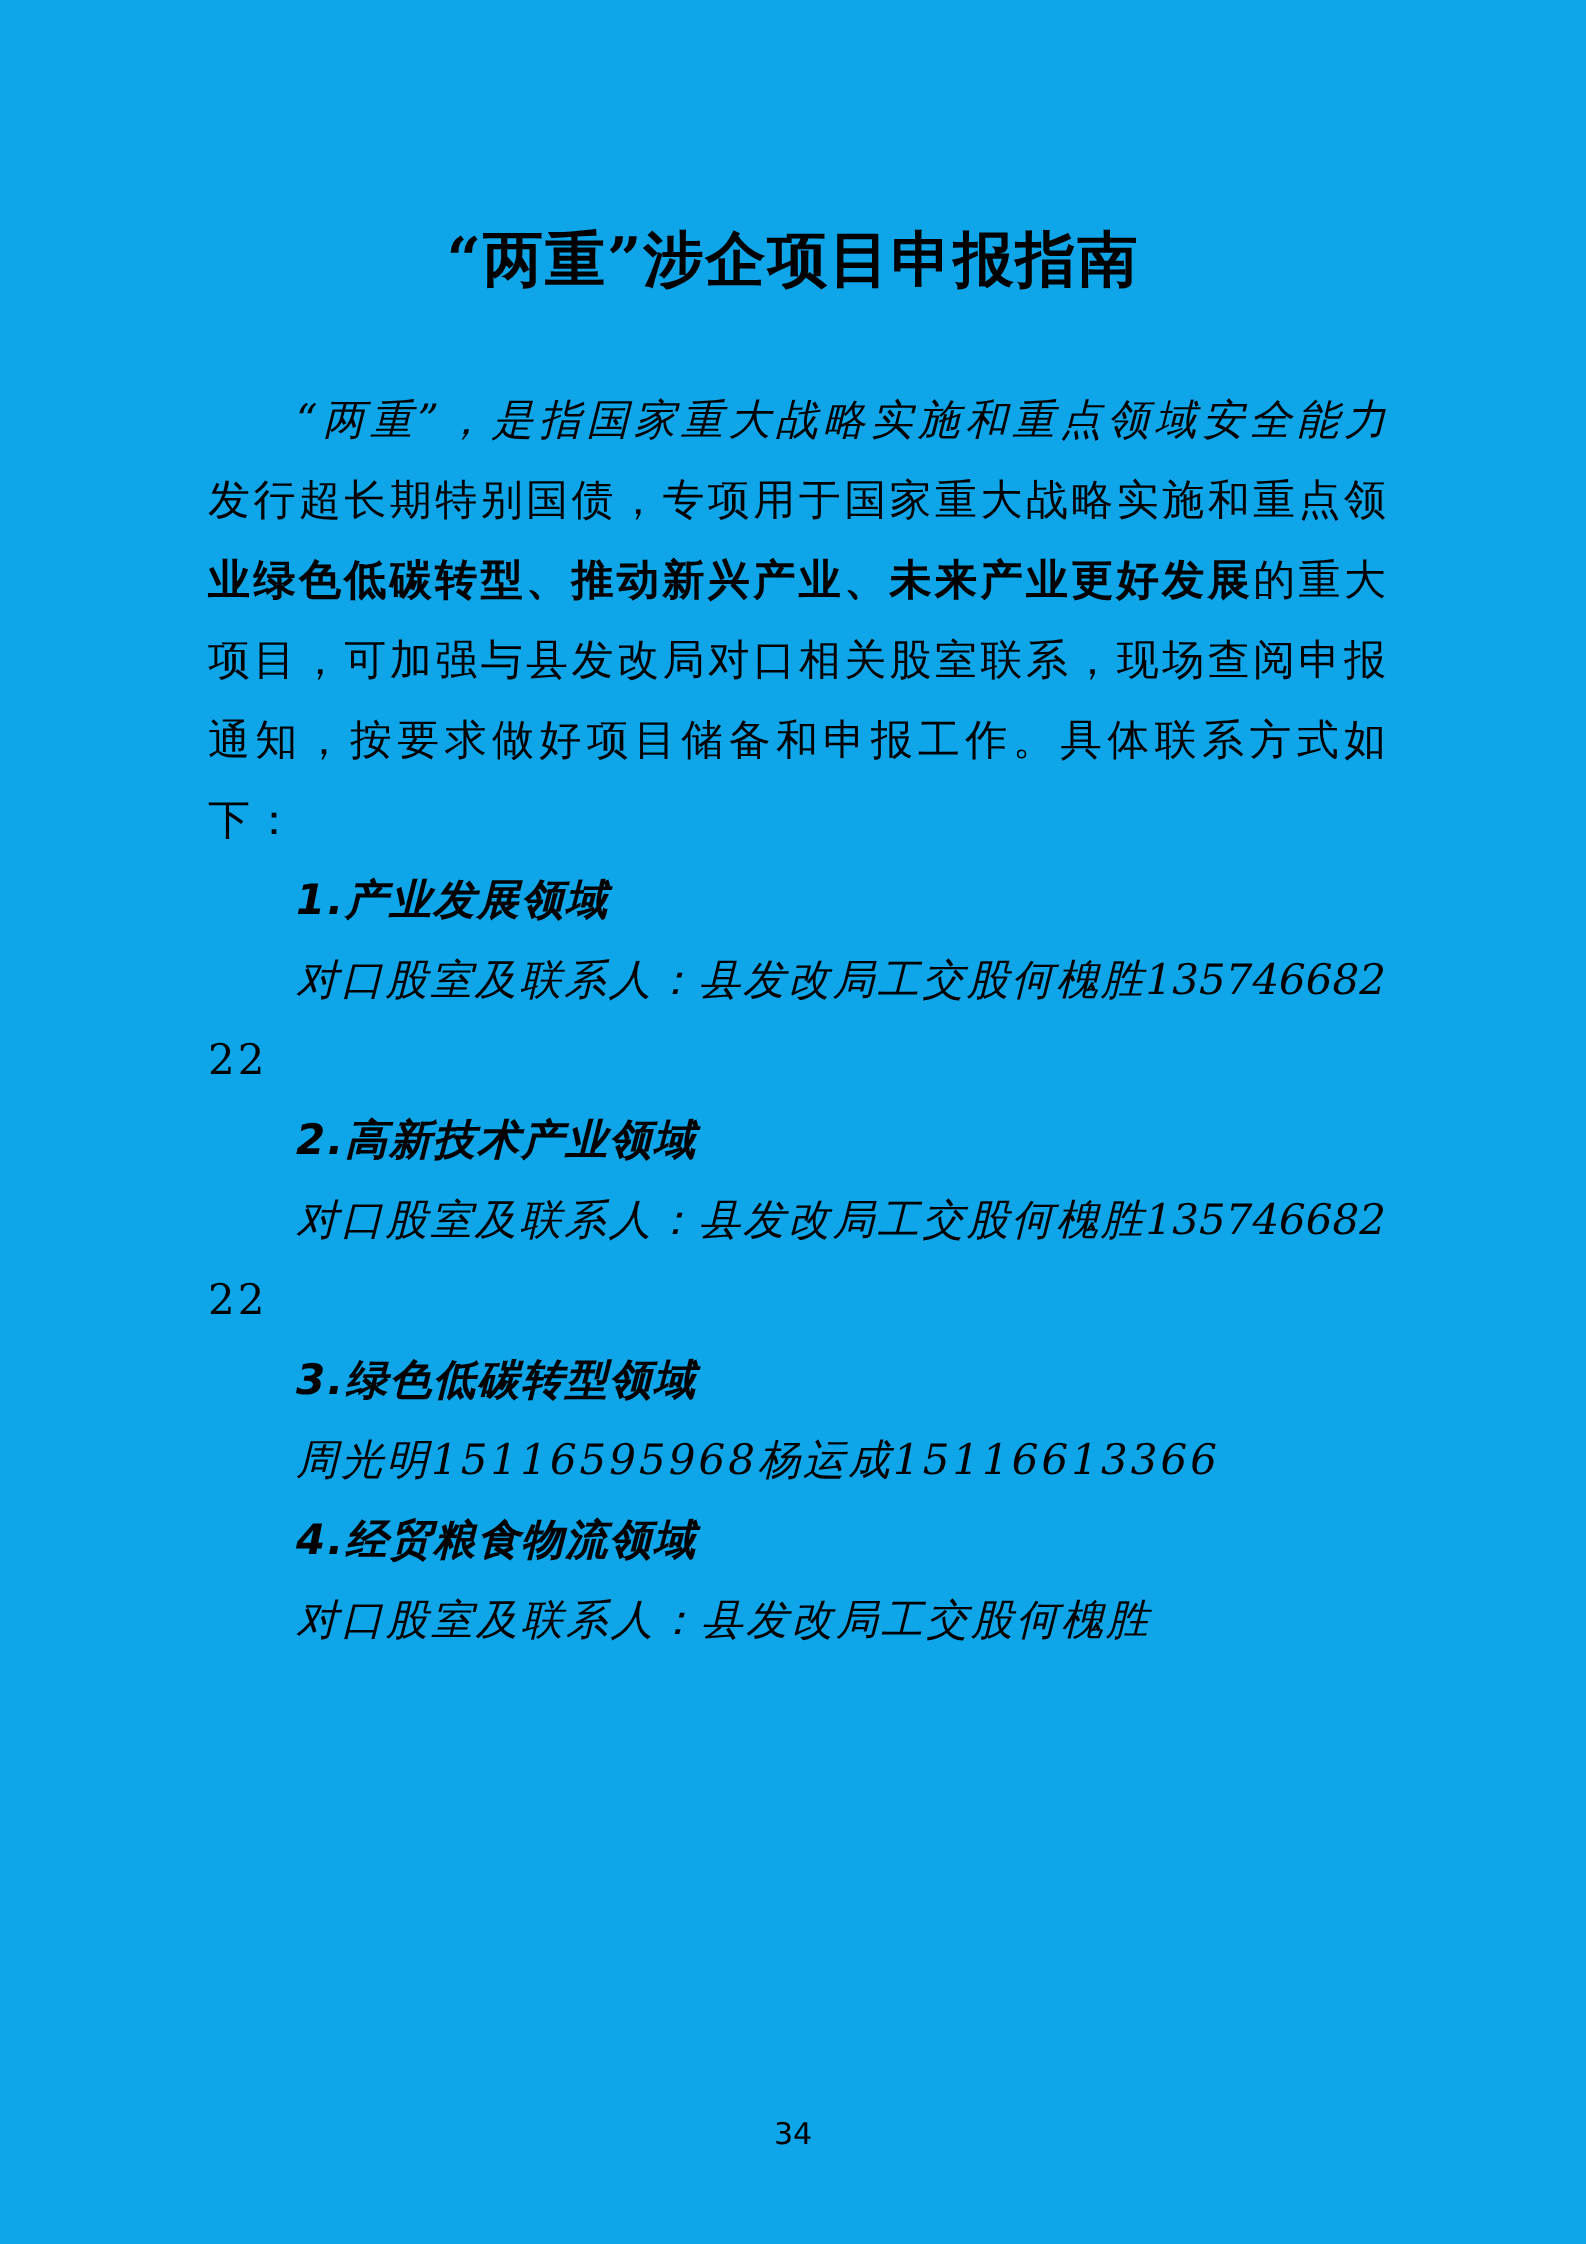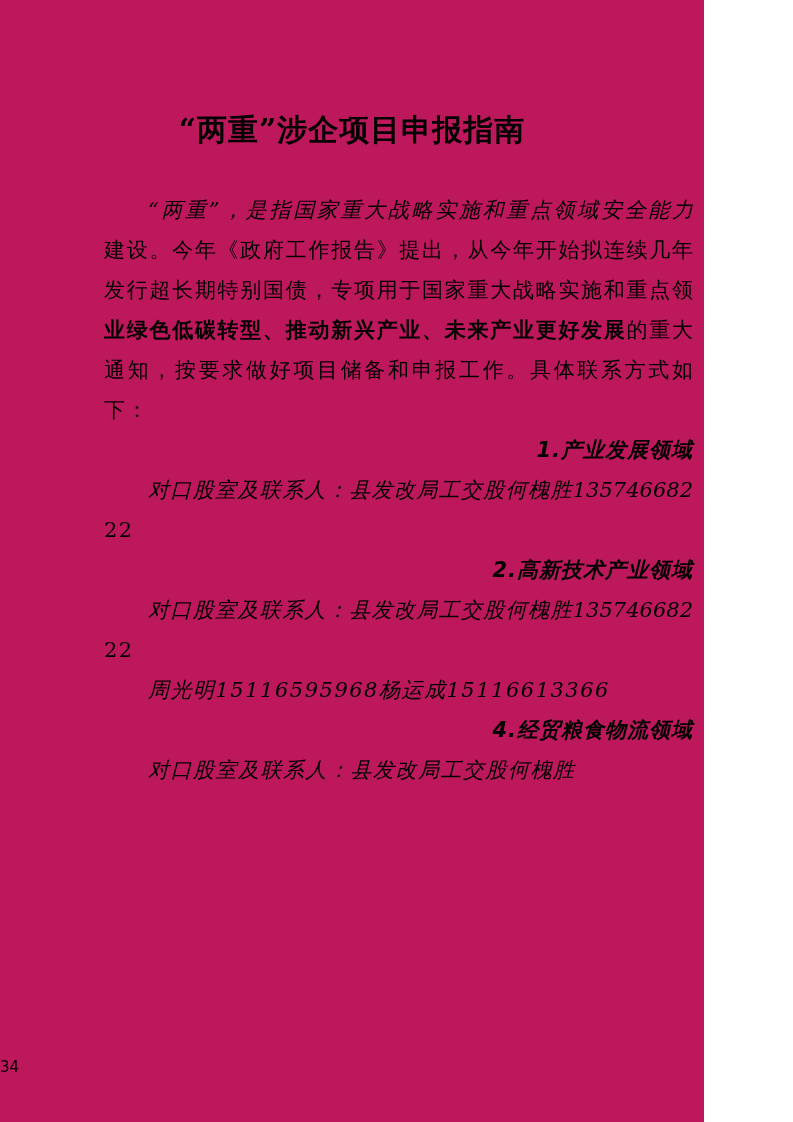--- a/index.html
+++ b/index.html
@@ -2,23 +2,23 @@
 <html><head>
 <meta charset="utf-8">
 <style>
   html, body {
     margin: 0;
     padding: 0;
     background: #ffffff;
   }
   .page {
     position: relative;
-    width: 704px;
+    width: 793px;
     height: 1122px;
-    background: #be185d;
+    background: #0ea5e9;
     color: #000000;
     font-family: "DejaVu Serif", "Liberation Serif", serif;
     overflow: hidden;
   }
   .doc-title {
     position: absolute;
     top: 110px;
     left: 0;
     width: 100%;
     margin: 0;
@@ -46,54 +46,54 @@
   }
   .line.justify {
     letter-spacing: 0;
     text-align: justify;
     text-align-last: justify;
   }
   .line.heading {
     font-weight: bold;
     letter-spacing: 1px;
     font-family: "DejaVu Sans", "Liberation Sans", sans-serif;
-    text-align: right;
   }
   .seg-bold {
     font-weight: bold;
     font-family: "DejaVu Sans", "Liberation Sans", sans-serif;
   }
   .page-number {
     position: absolute;
     top: 1058px;
     left: 0;
     width: 100%;
-    text-align: left;
+    text-align: center;
     font-size: 15px;
     font-family: "DejaVu Sans", "Liberation Sans", sans-serif;
   }
 </style>
 </head>
 <body>
 
 <div class="page">
   <h1 class="doc-title">“两重”涉企项目申报指南</h1>
 
   <div class="doc-body">
       <div class="line indent justify"><span class="seg">“两重”，是指国家重大战略实施和重点领域安全能力</span></div>
-      <div class="line justify"><span class="seg">建设。今年《政府工作报告》提出，从今年开始拟连续几年</span></div>
       <div class="line justify"><span class="seg">发行超长期特别国债，专项用于国家重大战略实施和重点领</span></div>
       <div class="line justify"><span class="seg-bold">业绿色低碳转型、推动新兴产业、未来产业更好发展</span><span class="seg">的重大</span></div>
+      <div class="line justify"><span class="seg">项目，可加强与县发改局对口相关股室联系，现场查阅申报</span></div>
       <div class="line justify"><span class="seg">通知，按要求做好项目储备和申报工作。具体联系方式如</span></div>
       <div class="line"><span class="seg">下：</span></div>
       <div class="line indent heading"><span class="seg-bold">1.产业发展领域</span></div>
       <div class="line indent justify"><span class="seg">对口股室及联系人：县发改局工交股何槐胜135746682</span></div>
       <div class="line"><span class="seg">22</span></div>
       <div class="line indent heading"><span class="seg-bold">2.高新技术产业领域</span></div>
       <div class="line indent justify"><span class="seg">对口股室及联系人：县发改局工交股何槐胜135746682</span></div>
       <div class="line"><span class="seg">22</span></div>
+      <div class="line indent heading"><span class="seg-bold">3.绿色低碳转型领域</span></div>
       <div class="line indent"><span class="seg">周光明15116595968杨运成15116613366</span></div>
       <div class="line indent heading"><span class="seg-bold">4.经贸粮食物流领域</span></div>
       <div class="line indent"><span class="seg">对口股室及联系人：县发改局工交股何槐胜</span></div>
     </div>
 
   <div class="page-number">34</div>
 </div>
 
 </body></html>

